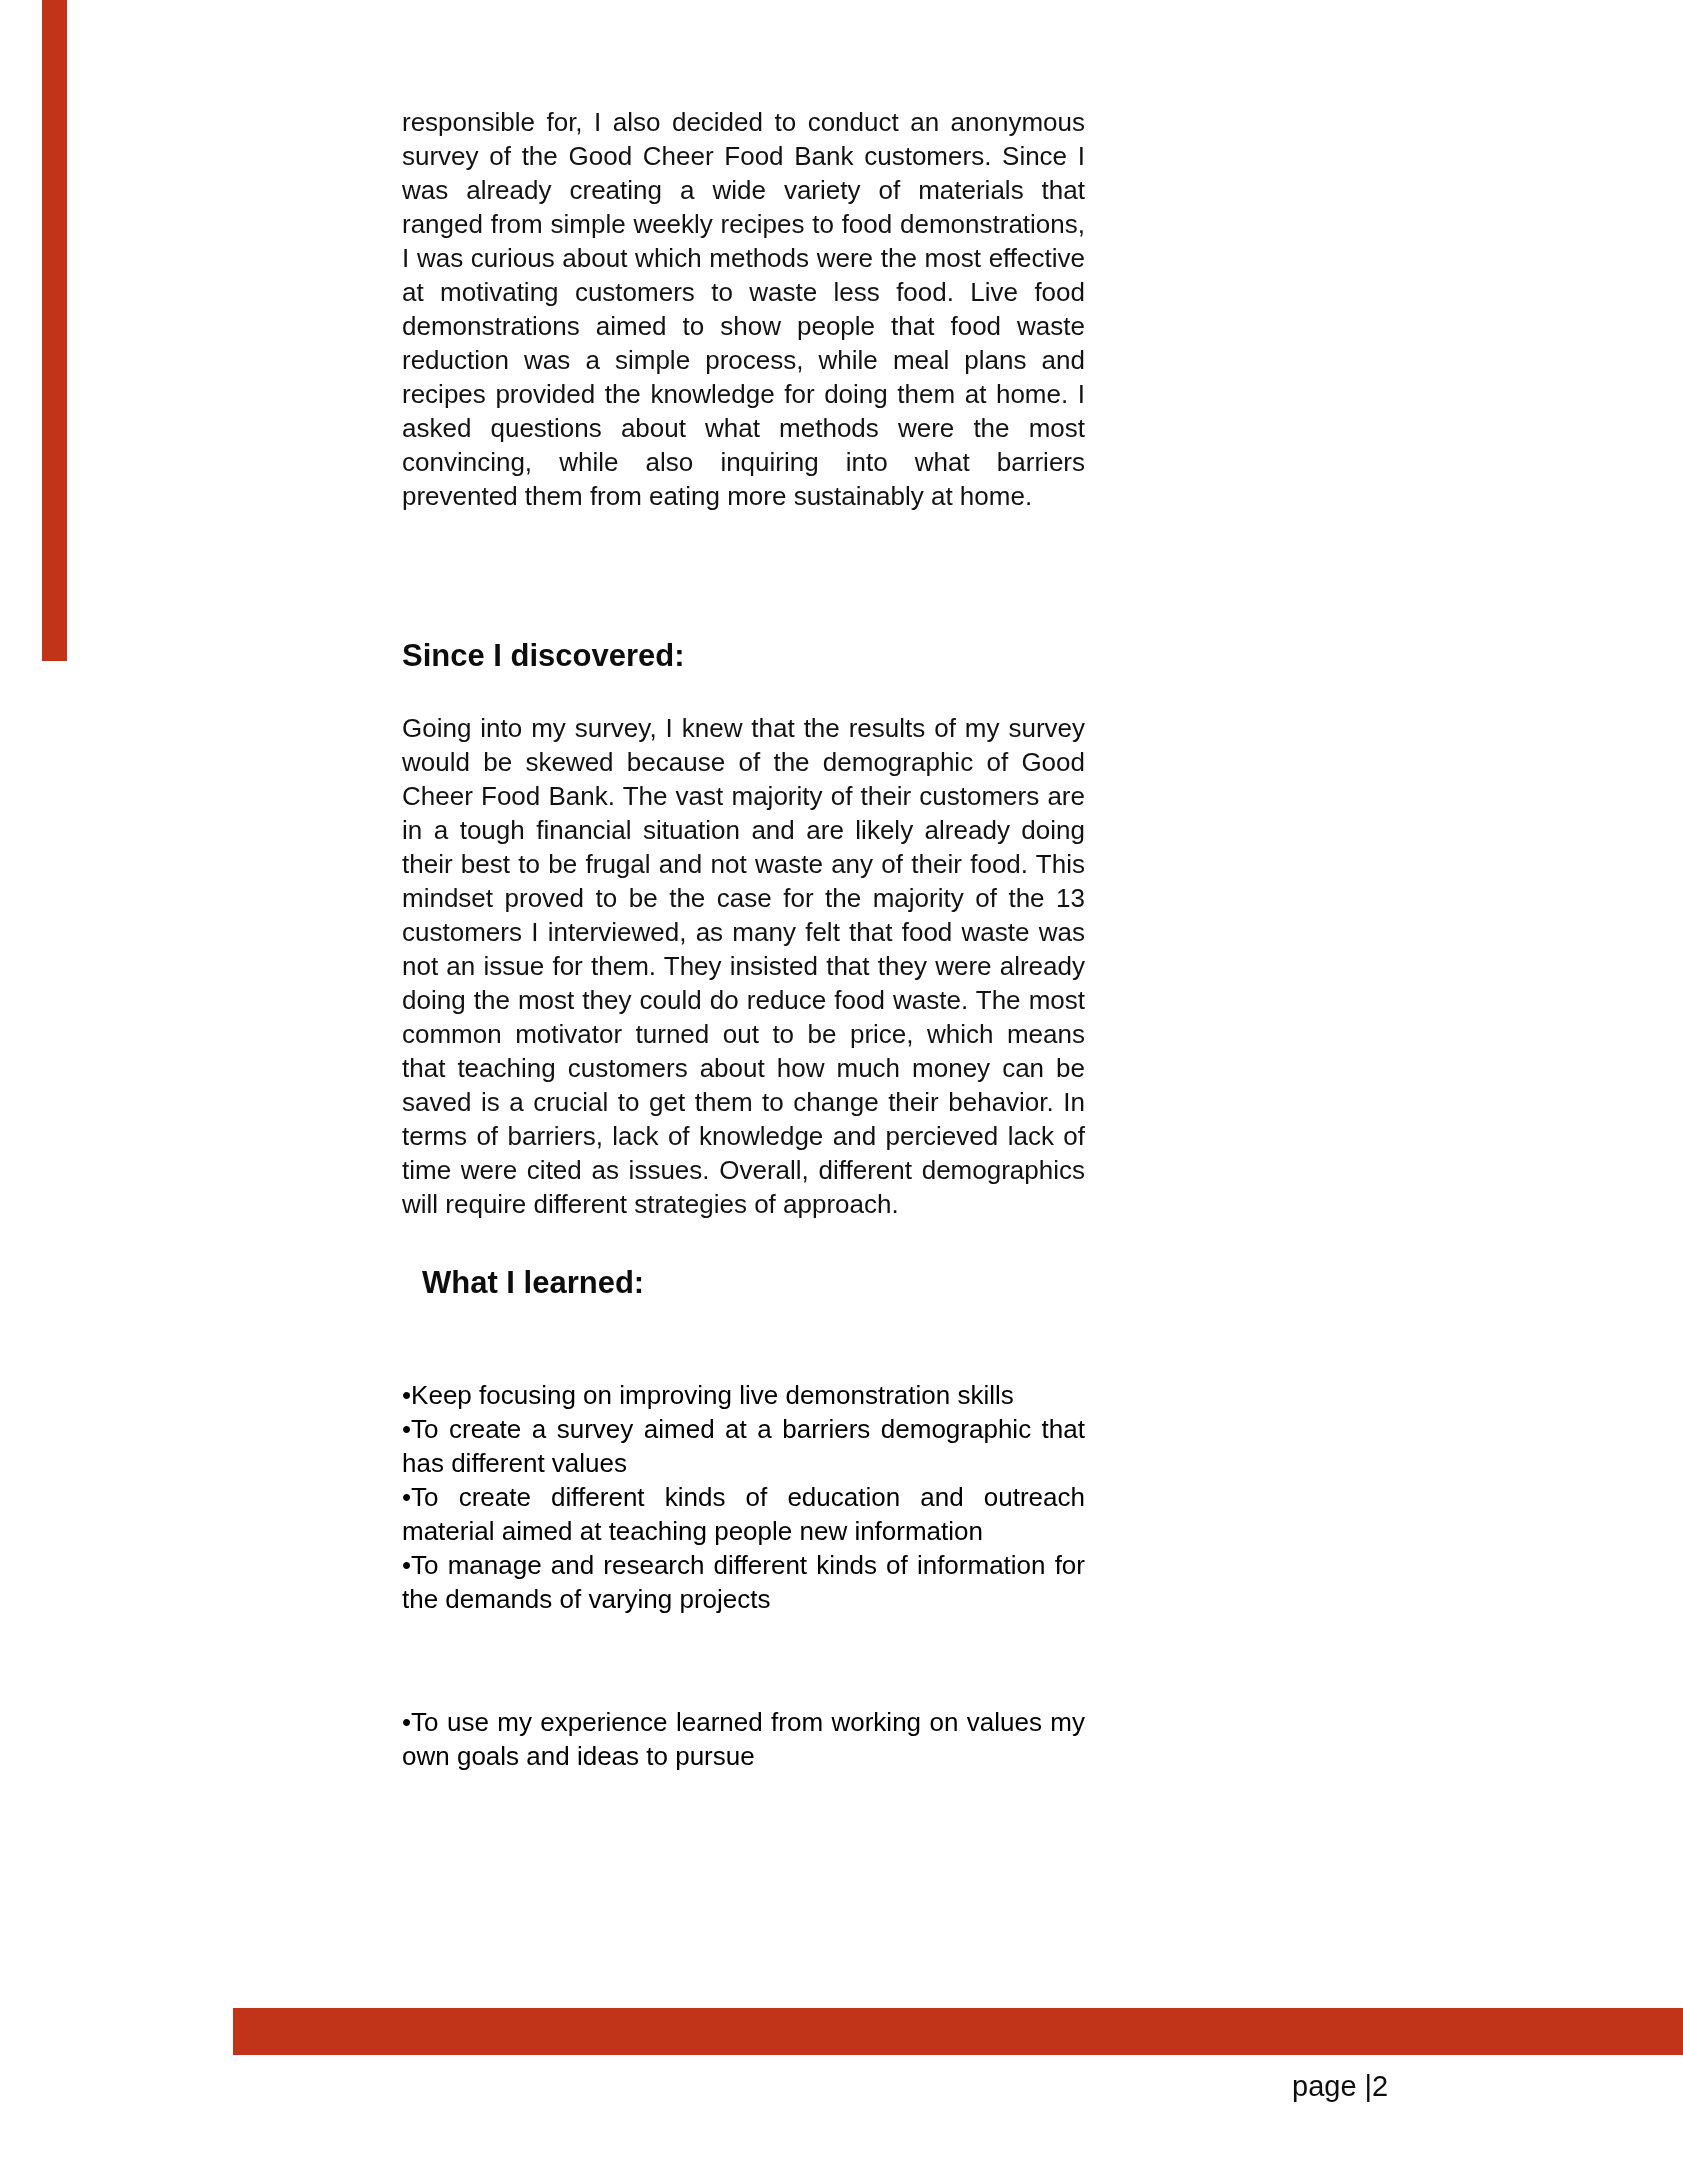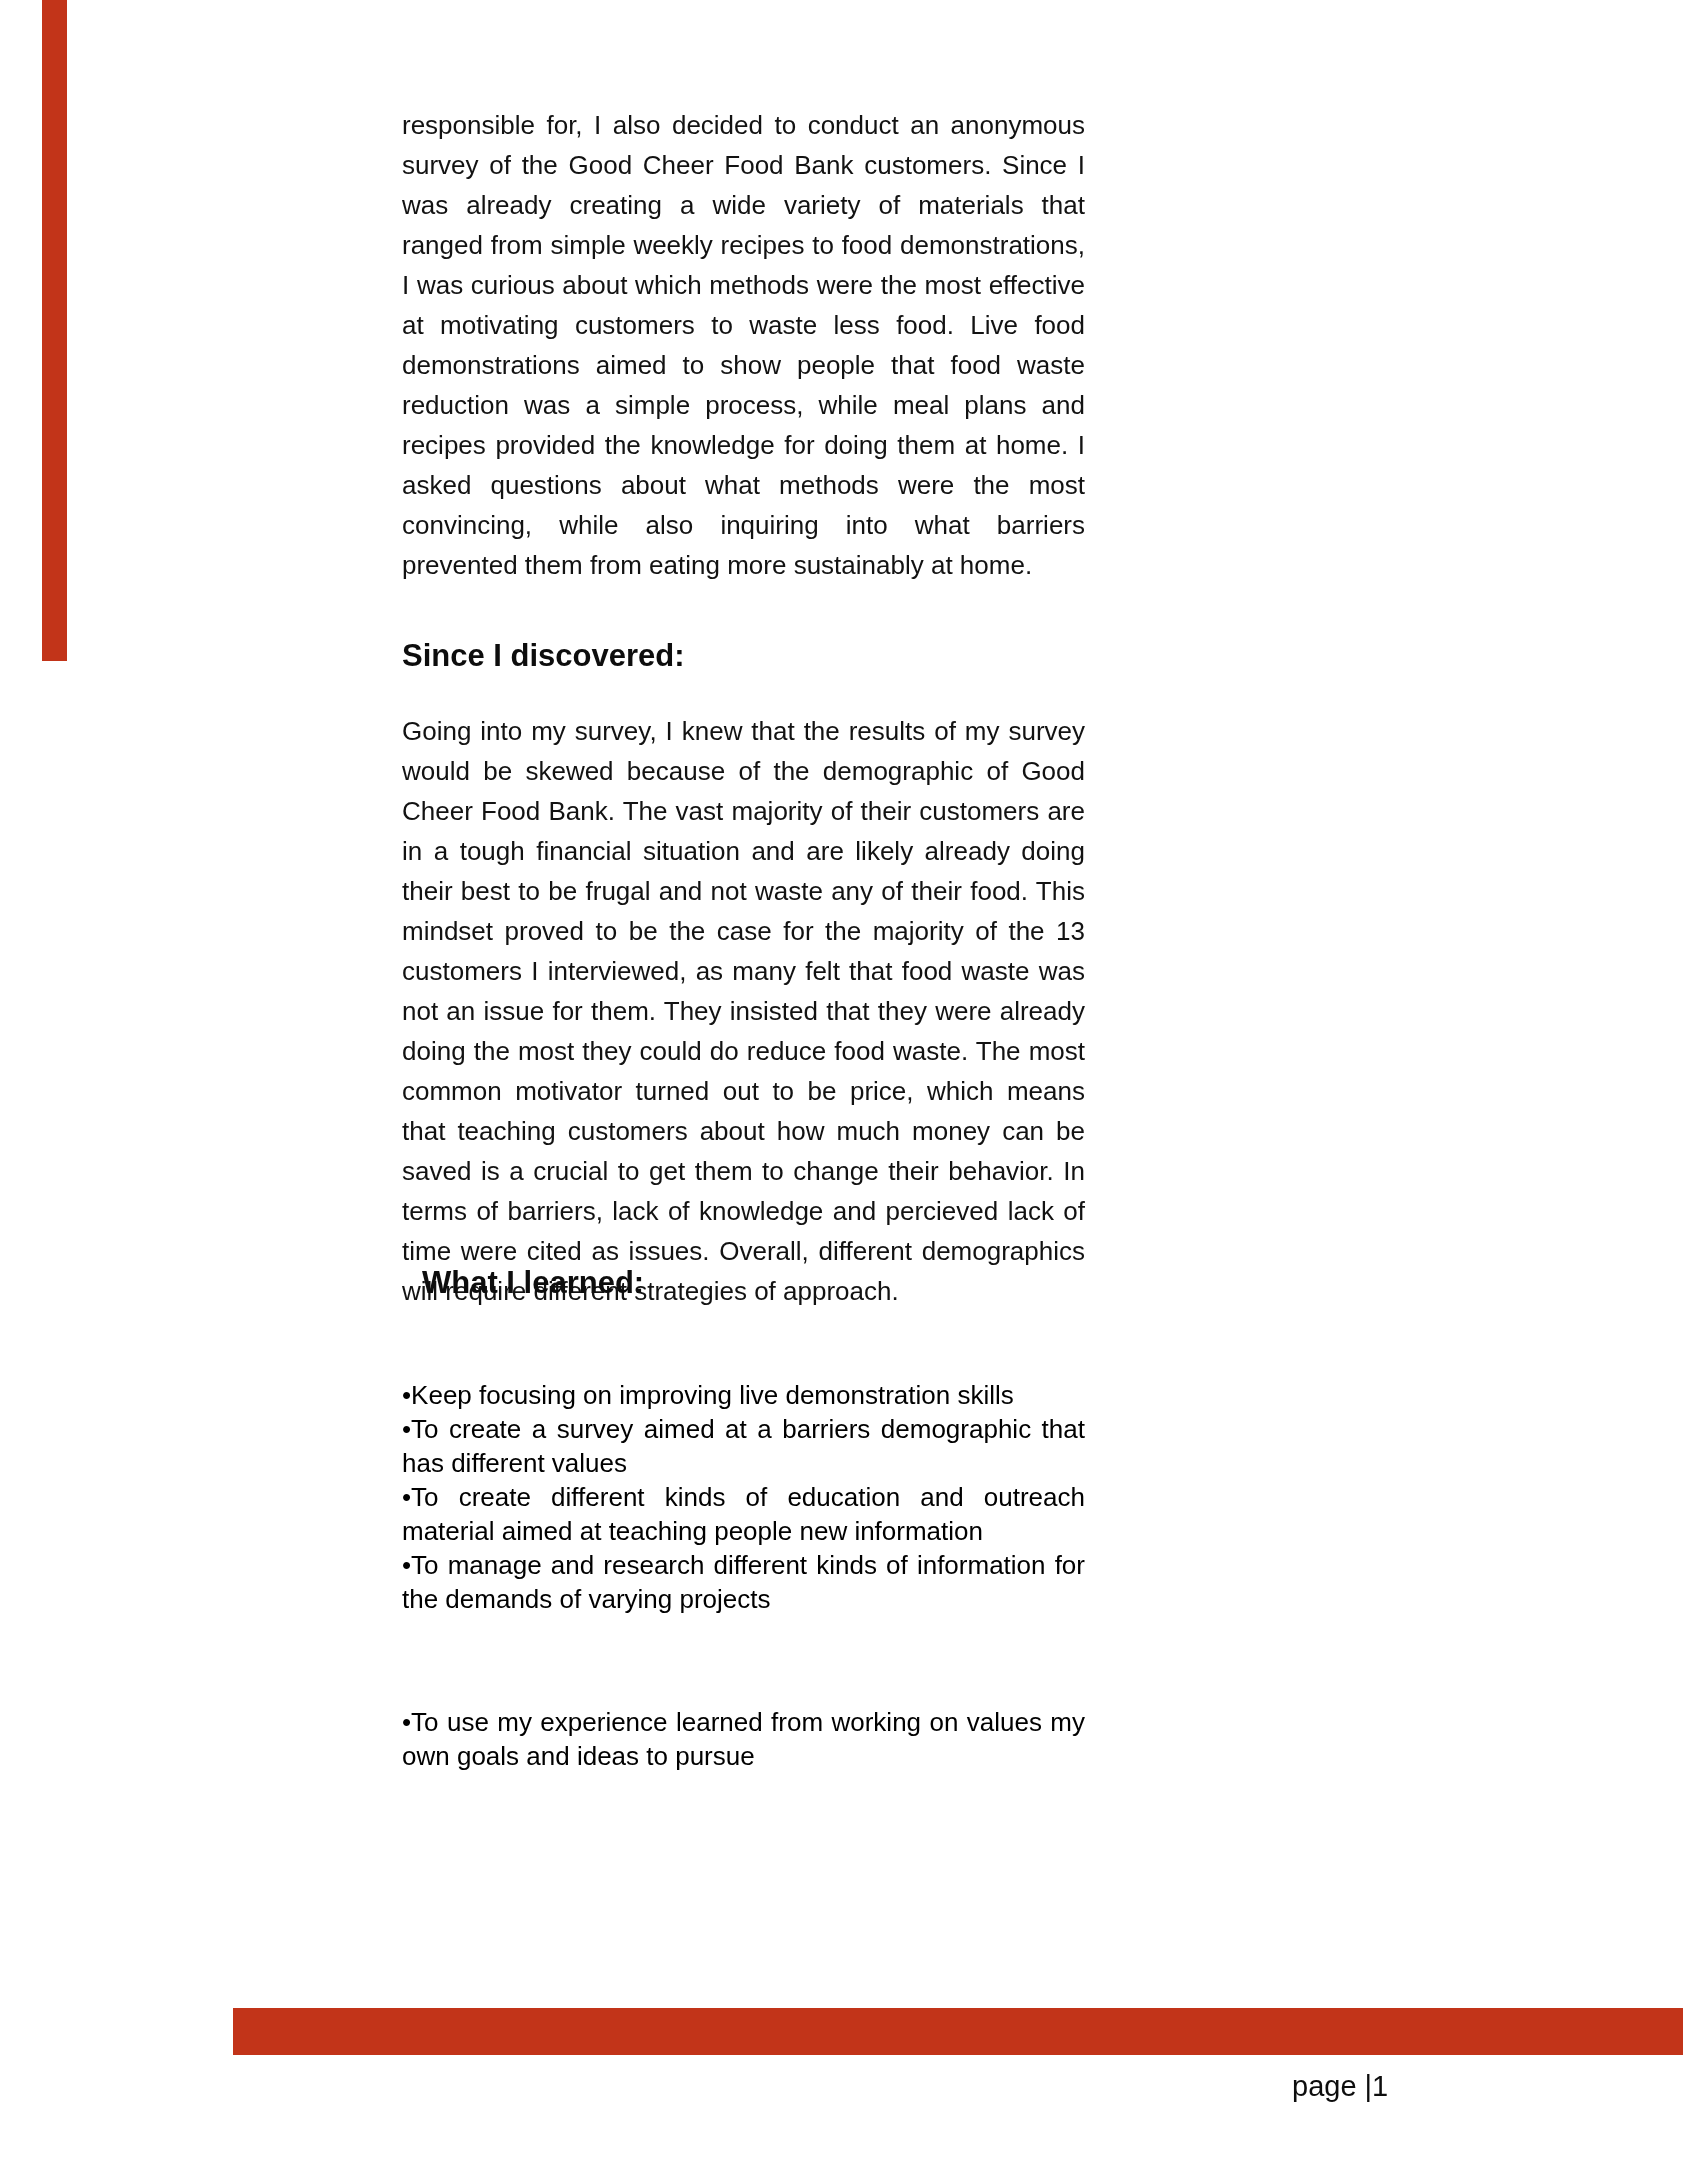--- a/index.html
+++ b/index.html
@@ -7,21 +7,21 @@
     position:relative;
     width:1683px; height:2179px;
     background:#ffffff;
     font-family:"Liberation Sans", sans-serif;
     color:#121212;
     overflow:hidden;
   }
   .body-text {
     position:absolute;
     left:402px; width:683px;
-    font-size:26px; line-height:40px;
+    font-size:26px; line-height:34px;
     text-align:justify;
     color:#121212;
   }
   .heading {
     position:absolute;
     left:402px; width:683px;
     font-size:31px; line-height:40px;
     font-weight:bold;
     color:#0d0d0d;
     text-align:left;
@@ -69,16 +69,16 @@
     <div class="bullet-item">•To create different kinds of education and outreach material aimed at teaching people new information</div>
     <div class="bullet-item">•To manage and research different kinds of information for the demands of varying projects</div>
   </div>
 
   <div class="bullet-list" style="top:1705px;">
     <div class="bullet-item">•To use my experience learned from working on values my own goals and ideas to pursue</div>
   </div>
 
   <div class="accent-h" style="background: rgb(194, 52, 25);"></div>
 
-  <div class="page-num">page |1</div>
+  <div class="page-num">page |2</div>
 
 </div>
 
 
 </body></html>

